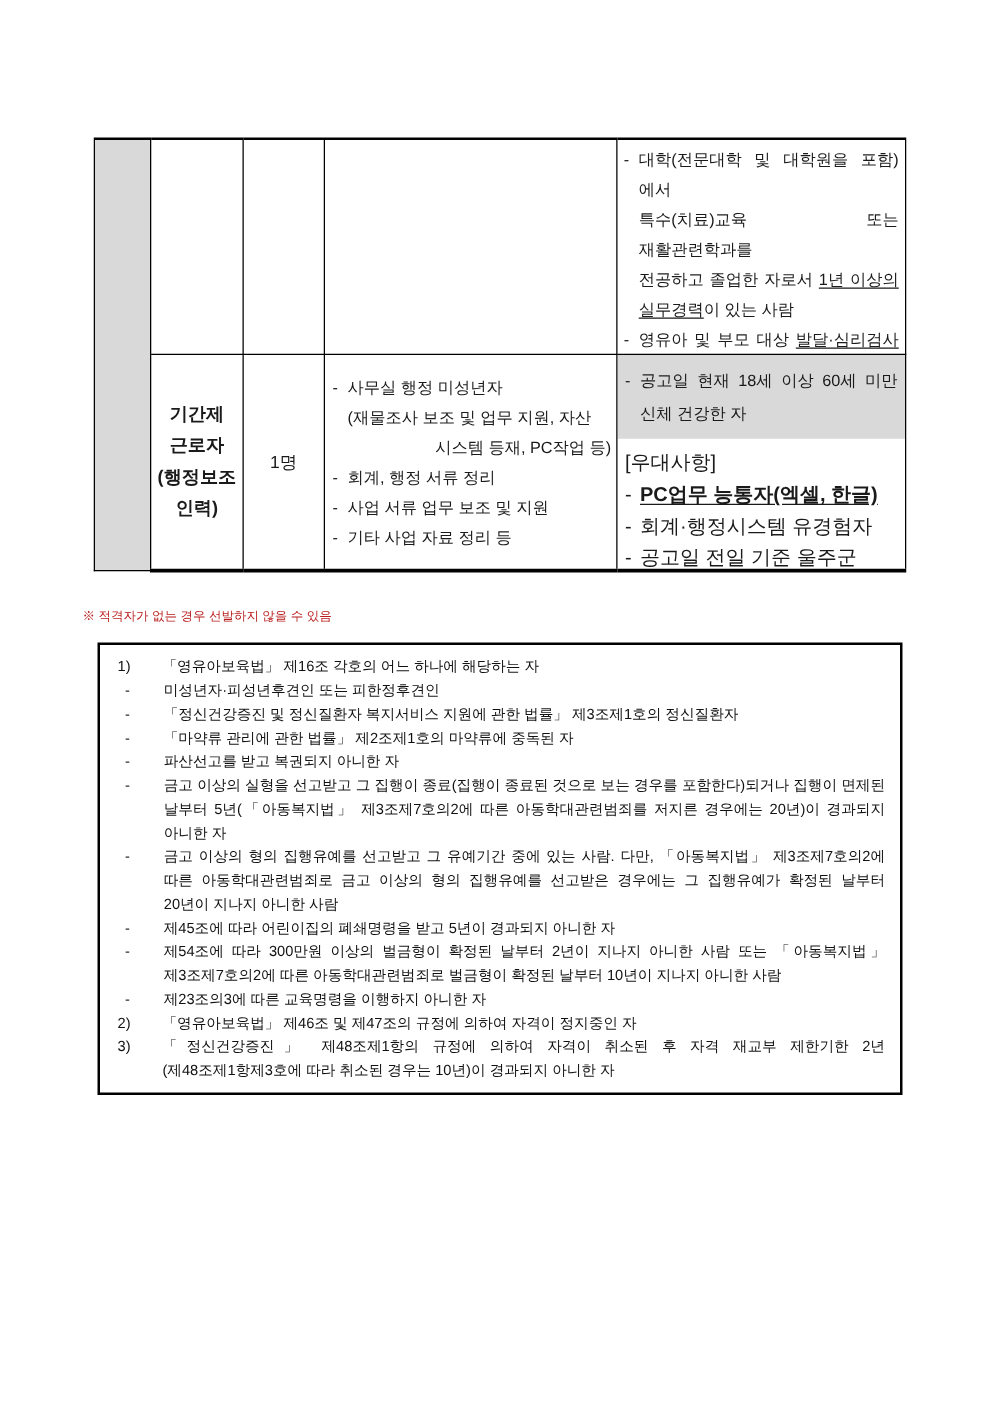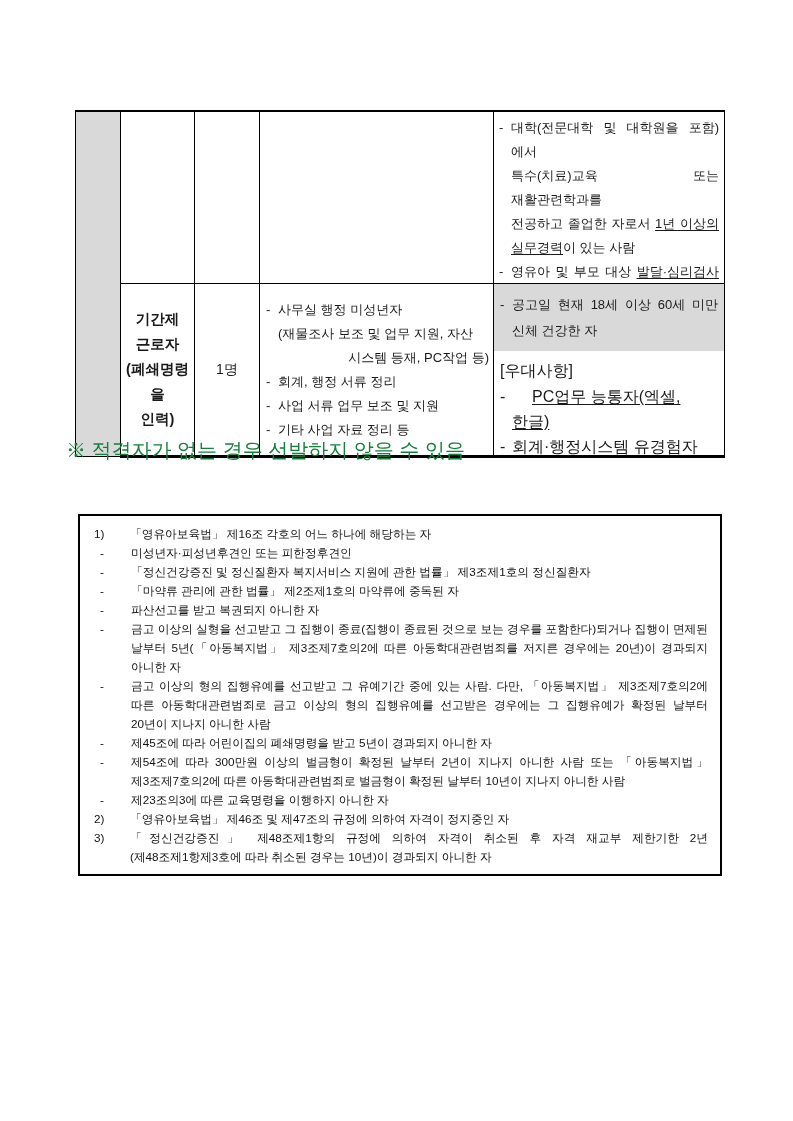--- a/index.html
+++ b/index.html
@@ -41,32 +41,32 @@
   }
   .req1{padding:4px 5px;font-size:13px;line-height:24px;}
 
   
   .para{display:flex;align-items:flex-start;}
   .marker{flex:none;width:12px;}
   .ptext{flex:1 1 auto;min-width:0;word-break:keep-all;}
   .para.fill .ptext{text-align:justify;text-align-last:justify;}
   .para.ind{padding-left:5px;text-align:right;}
   .u{text-decoration:underline;text-underline-offset:2px;}
-  .b{font-weight:normal;margin-left:20px;}
+  .b{font-weight:bold;}
 
   
   .hl{
     background:#d9d9d9;padding:8px 6px 7px 6px;
     font-size:13px;line-height:26px;
   }
   .pref{padding:7px 6px 0 6px;font-size:16px;line-height:25px;}
   .pref-title{margin-bottom:1px;}
 
   
-  .notes{position:absolute;left:66px;top:437px;font-size:20px;line-height:26px;color:#15803d;}
+  .notes{position:absolute;left:66px;top:481px;font-size:10px;line-height:26px;color:#b91c1c;}
 
   
   .dqbox{
     position:absolute;left:78px;top:514px;width:644px;min-height:308px;
     box-sizing:border-box;border:2px solid #000;
     padding:8px 12px 8px 14px;
     font-size:11.7px;line-height:19px;color:#111;
   }
   .dqbox .marker{width:16px;}
   .dqbox .para.dash{padding-left:6px;}
@@ -122,21 +122,21 @@
                 <span class="marker">-</span>
                 <span class="ptext"><span>영유아 및 부모 대상 </span><span class="u">발달·심리검사 및</span></span>
               </div>
             </div>
       </td>
     </tr>
     <tr>
       <td>
         <div class="cw h2 pos">기간제
 근로자
-(폐쇄명령을
+(행정보조
 인력)</div>
       </td>
       <td>
         <div class="cw h2 cnt">1명</div>
       </td>
       <td>
         <div class="cw h2 duties">
               <div class="para dash">
                 <span class="marker">-</span>
                 <span class="ptext"><span>사무실 행정 미성년자</span></span>

